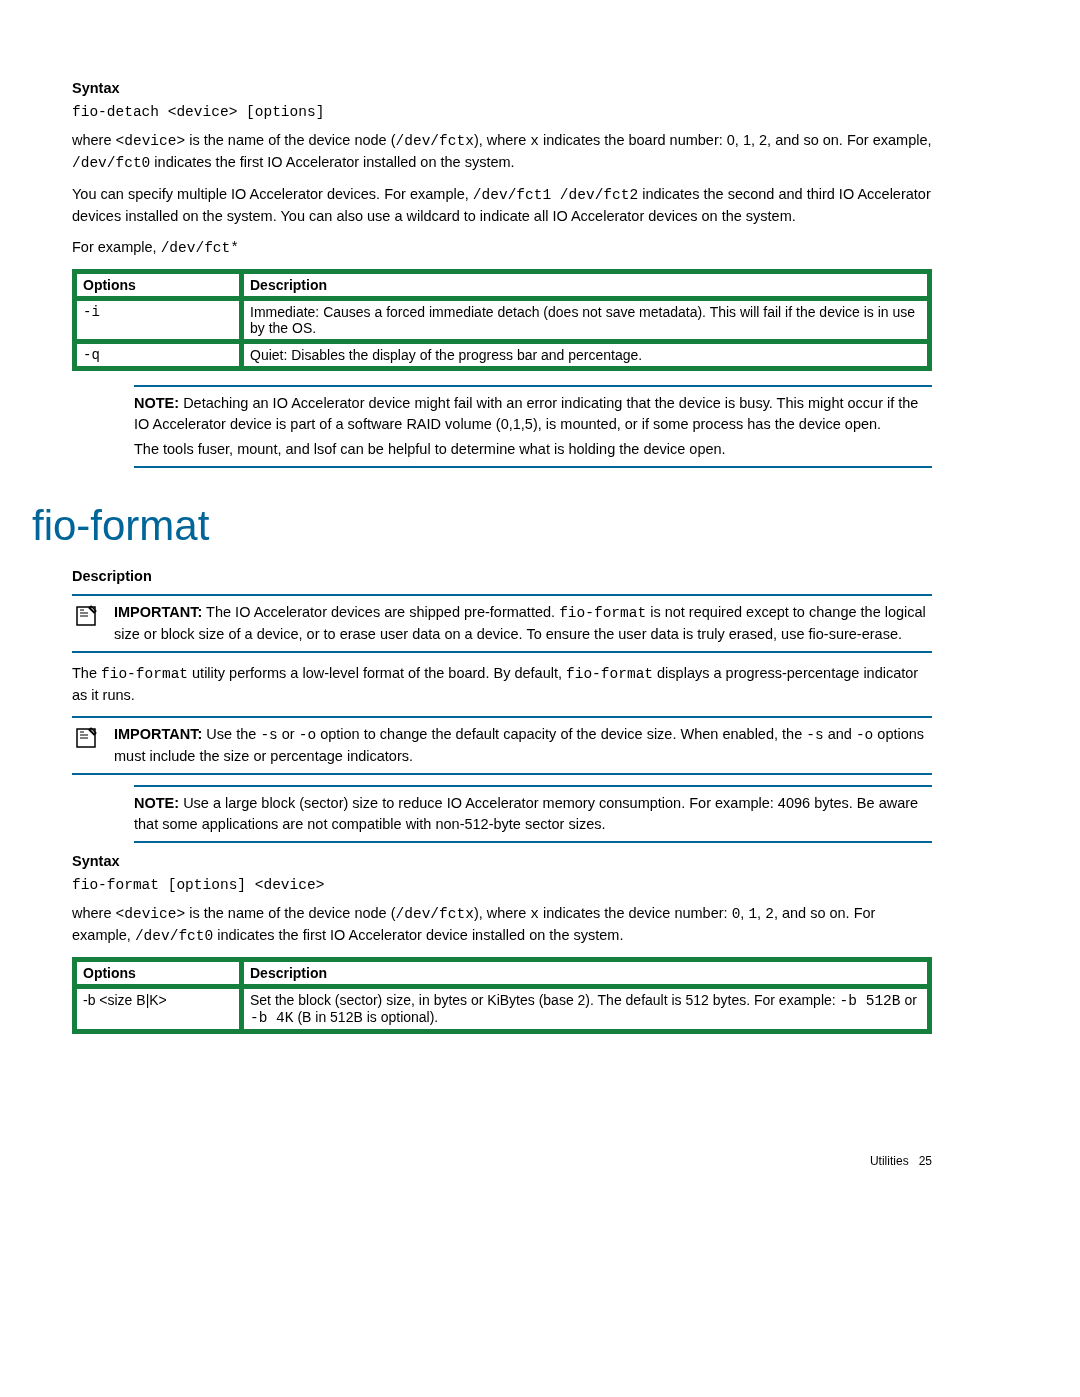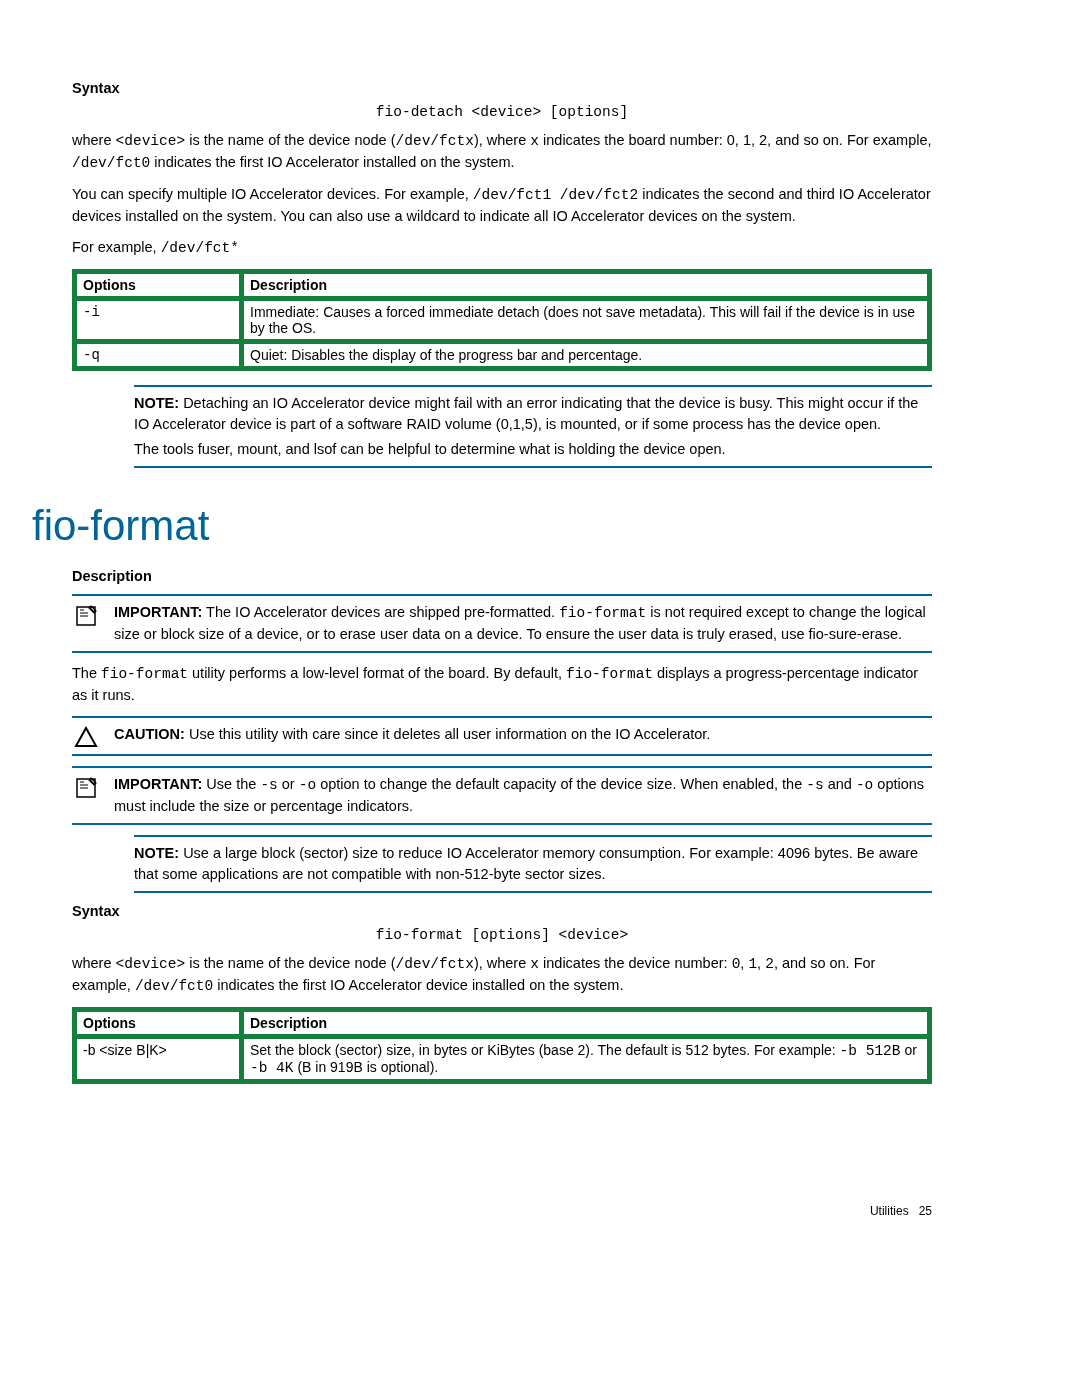--- a/index.html
+++ b/index.html
@@ -17,21 +17,20 @@
   }
   h3.small-head {
     font-size: 14.5px;
     font-weight: bold;
     margin: 0 0 8px 0;
   }
   .mono {
     font-family: "Courier New", Courier, monospace;
     font-size: 14.5px;
     white-space: pre;
-    text-align: center;
   }
   .body-text {
     font-size: 14.5px;
     line-height: 1.45;
     margin: 10px 0;
   }
   table.opts {
     border-collapse: collapse;
     width: 100%;
     margin: 6px 0 14px 0;
@@ -152,30 +151,20 @@
     </div>
     <div class="text">
       <span class="label">IMPORTANT:</span><span>  The IO Accelerator devices are shipped pre-formatted. </span><span class="mono">fio-format</span><span> is not required except to change the logical size or block size of a device, or to erase user data on a device. To ensure the user data is truly erased, use fio-sure-erase.</span>
     </div>
   </div>
 
   <p class="body-text">
     <span>The </span><span class="mono">fio-format</span><span> utility performs a low-level format of the board. By default, </span><span class="mono">fio-format</span><span> displays a progress-percentage indicator as it runs.</span>
   </p>
 
-  <div class="admonition">
-    <div class="icon">
-      <svg width="24" height="22" viewBox="0 0 24 22">
-          <path d="M12 2 L22 20 L2 20 Z" fill="none" stroke="#000" stroke-width="2"></path>
-        </svg>
-    </div>
-    <div class="text">
-      <span class="label">CAUTION:</span><span>  Use this utility with care since it deletes all user information on the IO Accelerator.</span>
-    </div>
-  </div>
 
   <div class="admonition">
     <div class="icon">
       <svg width="24" height="24" viewBox="0 0 24 24">
           <rect x="3" y="3" width="18" height="18" fill="none" stroke="#000" stroke-width="1.5"></rect>
           <path d="M6 6 L10 6 M6 9 L14 9 M6 12 L14 12" stroke="#000" stroke-width="1.2" fill="none"></path>
           <path d="M15 3 L20 8" stroke="#000" stroke-width="1.5"></path>
           <path d="M17 2 L22 7 L20 9 L15 4 Z" fill="none" stroke="#000" stroke-width="1.2"></path>
         </svg>
     </div>
@@ -199,21 +188,21 @@
 
   <table class="opts">
     <tbody>
         <tr>
       <th class="col-opt">Options</th>
       <th>Description</th>
     </tr>
     <tr>
       <td>-b &lt;size B|K&gt;</td>
       <td>
-        <span>Set the block (sector) size, in bytes or KiBytes (base 2). The default is 512 bytes. For example: </span><span class="mono">-b 512B</span><span> or </span><span class="mono">-b 4K</span><span> (B in 919B is optional).</span>
+        <span>Set the block (sector) size, in bytes or KiBytes (base 2). The default is 512 bytes. For example: </span><span class="mono">-b 512B</span><span> or </span><span class="mono">-b 4K</span><span> (B in 512B is optional).</span>
       </td>
     </tr>
   </tbody>
     </table>
 
   <div class="footer">
     <span>Utilities</span>&nbsp;&nbsp;&nbsp;<span>25</span>
   </div>
 
 </div>

